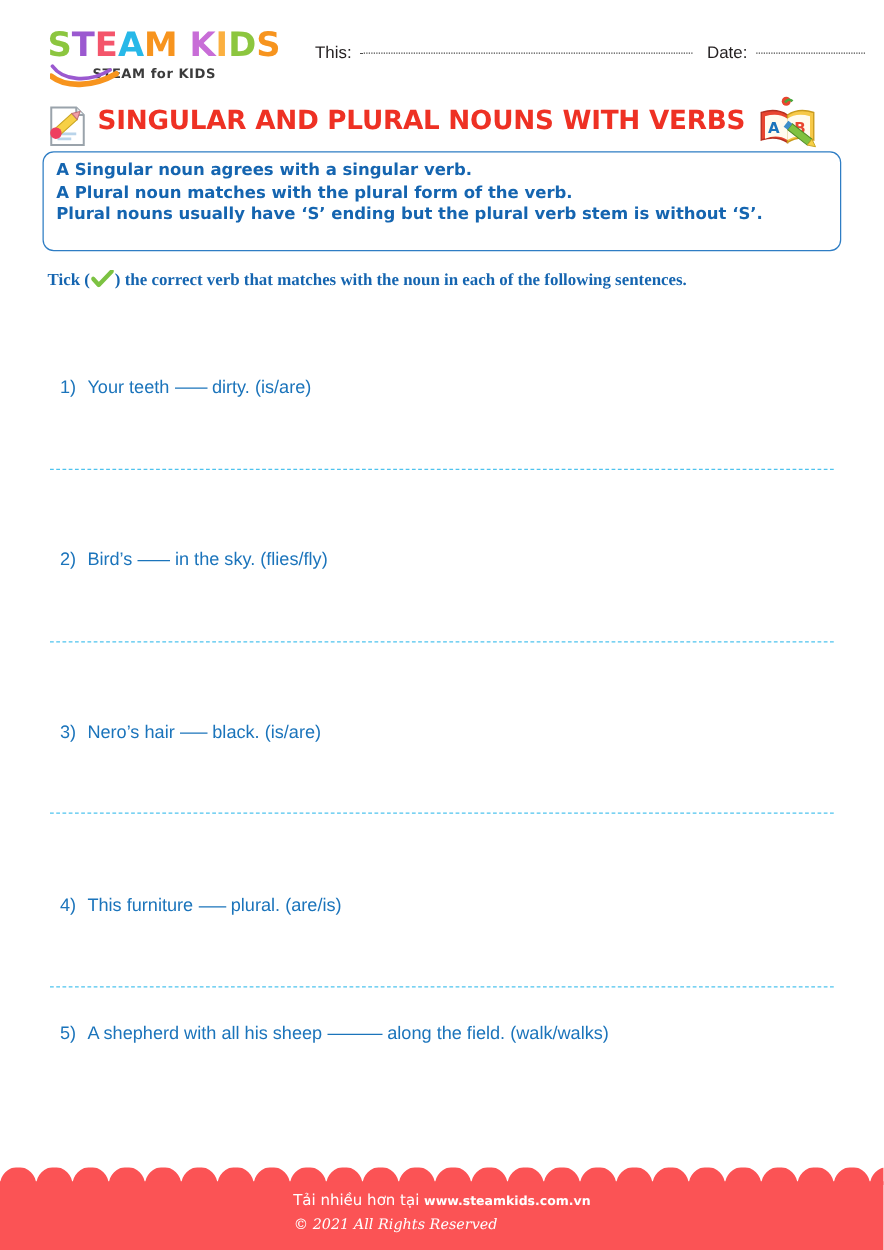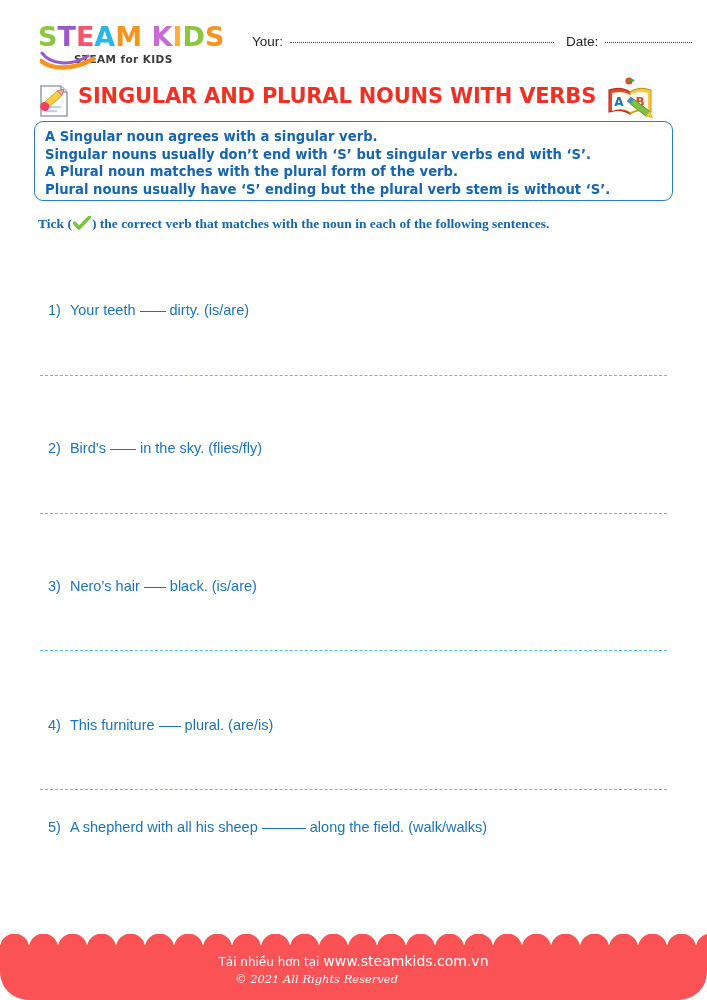--- a/index.html
+++ b/index.html
@@ -9,21 +9,20 @@
   }
   body {
     font-family: "Liberation Sans", sans-serif;
   }
   #page {
     position: relative;
     width: 707px;
     height: 1000px;
     background: #ffffff;
     overflow: hidden;
-    border-radius: 28px;
   }
 
   
   .header {
     position: absolute;
     top: 22px;
     left: 0;
     width: 707px;
     height: 56px;
   }
@@ -203,21 +202,21 @@
     position: absolute;
     top: 8px;
     left: 0;
     width: 707px;
     text-align: center;
     font-family: "DejaVu Sans", sans-serif;
     font-size: 12px;
     color: #ffffff;
     white-space: nowrap;
   }
-  .footer-line1 b { font-size: 14px; font-weight: normal; }
+  .footer-line1 b { font-size: 10px; font-weight: bold; }
   .footer-line2 {
     position: absolute;
     top: 27px;
     left: 0;
     width: 633px;
     text-align: center;
     font-family: "DejaVu Serif", serif;
     font-style: italic;
     font-size: 11.5px;
     color: #ffffff;
@@ -234,21 +233,21 @@
     <div class="logo">
       <div class="logo-word" id="logo-word"><span style="color: rgb(140, 198, 63);">S</span><span style="color: rgb(155, 89, 208);">T</span><span style="color: rgb(244, 85, 107);">E</span><span style="color: rgb(39, 184, 232);">A</span><span style="color: rgb(247, 148, 30);">M</span><span style="color: rgb(255, 255, 255);">&nbsp;</span><span style="color: rgb(200, 109, 215);">K</span><span style="color: rgb(251, 176, 64);">I</span><span style="color: rgb(140, 198, 63);">D</span><span style="color: rgb(247, 148, 30);">S</span></div>
       <div class="logo-sub">STEAM for KIDS</div>
       <svg class="logo-swoosh" viewBox="0 0 58 22">
         <path d="M2 4 C10 15, 30 18, 48 7" stroke="#9B59D0" stroke-width="3" fill="none" stroke-linecap="round"></path>
         <path d="M1 12 C12 21, 34 21, 53 10" stroke="#F7941E" stroke-width="4.5" fill="none" stroke-linecap="round"></path>
       </svg>
     </div>
 
     <div class="namedate">
-      <span class="field-label">Your:</span>
+      <span class="field-label">This:</span>
       <span class="dotline name"></span>
       <span class="field-label">Date:</span>
       <span class="dotline date"></span>
     </div>
   </div>
 
   <div class="title-row">
 
     <svg class="pencil-note" width="44" height="44" viewBox="0 0 44 44">
       <path d="M10 8 h20 l6 6 v24 h-26 z" fill="#ffffff" stroke="#9aa3ab" stroke-width="1.6"></path>
@@ -276,21 +275,20 @@
       <g transform="rotate(38 38 32)">
         <rect x="26" y="30" width="20" height="6" fill="#7fc241" stroke="#4f8a25" stroke-width="0.8"></rect>
         <path d="M46 30 l6 3 l-6 3 z" fill="#f7d046" stroke="#c9a520" stroke-width="0.7"></path>
         <rect x="22" y="30" width="4" height="6" fill="#3d8ec9"></rect>
       </g>
     </svg>
   </div>
 
   <div class="infobox">
     <div class="infoline">A Singular noun agrees with a singular verb.</div>
-    <div class="infoline">Singular nouns usually don’t end with ‘S’ but singular verbs end with ‘S’.</div>
     <div class="infoline">A Plural noun matches with the plural form of the verb.</div>
     <div class="infoline">Plural nouns usually have ‘S’ ending but the plural verb stem is without ‘S’.</div>
   </div>
 
   <div class="tick-instruction">
     <span>Tick (</span><svg class="tickmark" viewBox="0 0 18 14">
       <path d="M1.5 7 L6 12 L16.5 1" stroke="#7cc242" stroke-width="3.4" fill="none" stroke-linecap="round" stroke-linejoin="round"></path>
     </svg><span>) the correct verb that matches with the noun in each of the following sentences.</span>
   </div>
 

